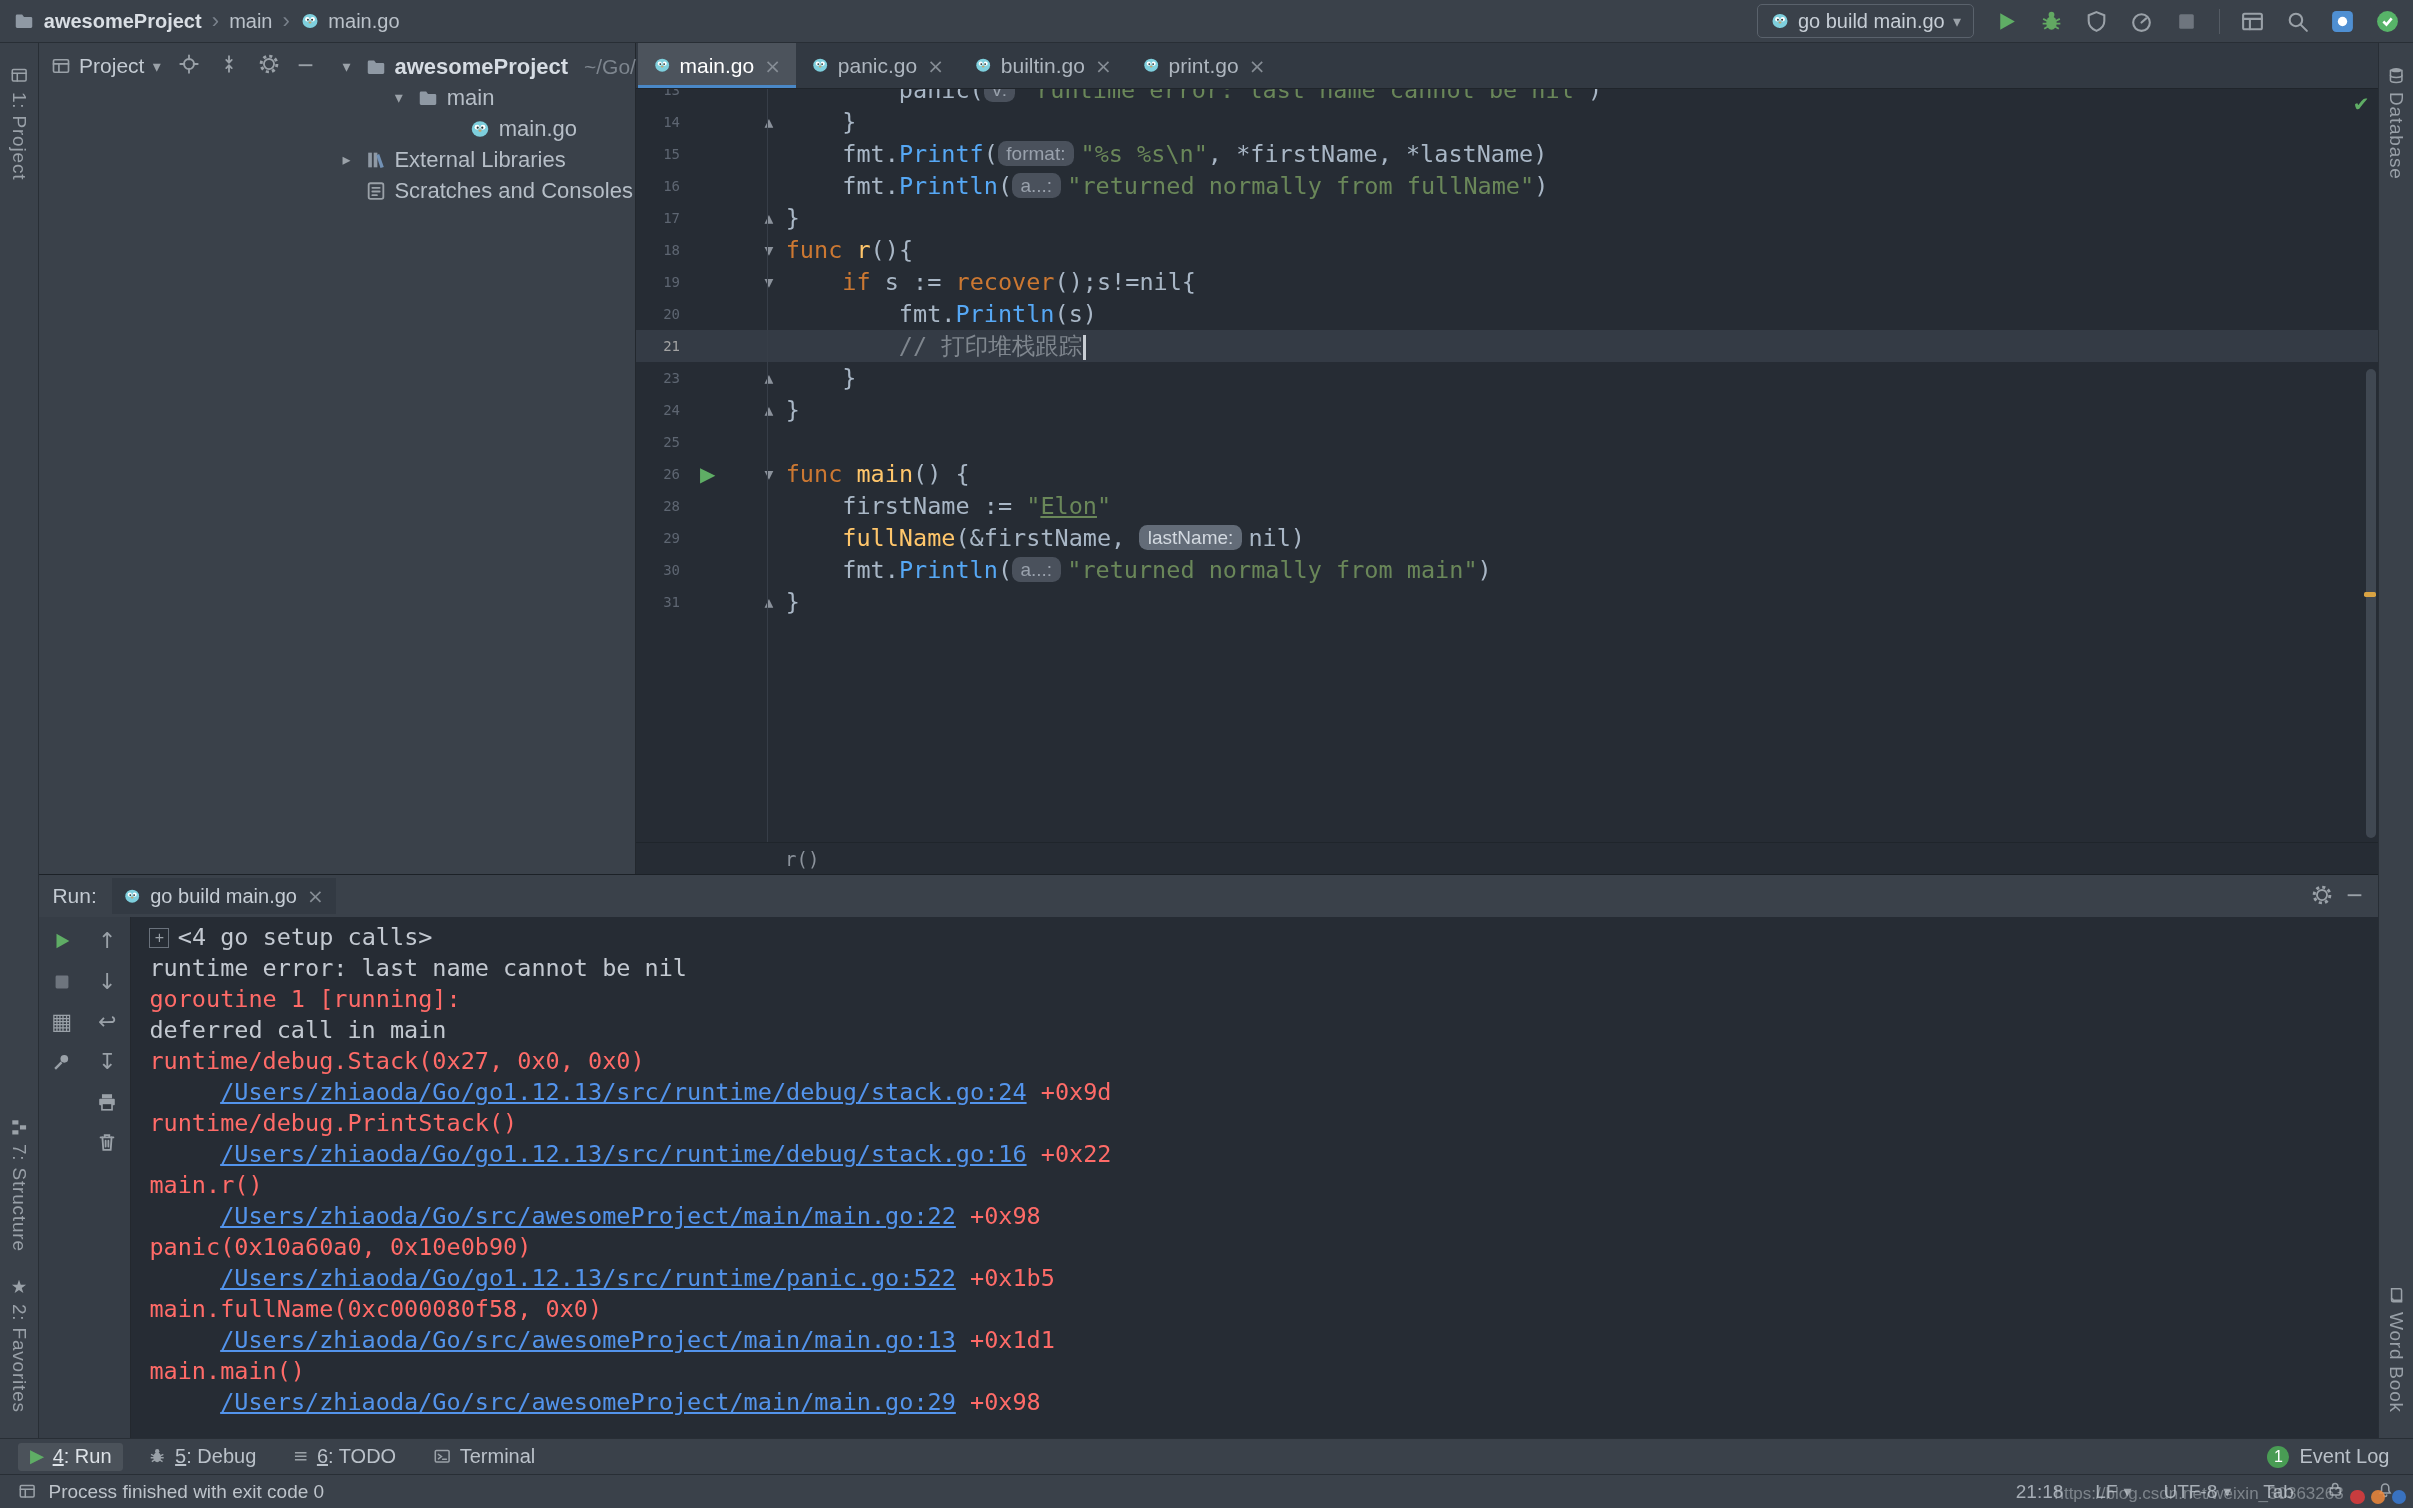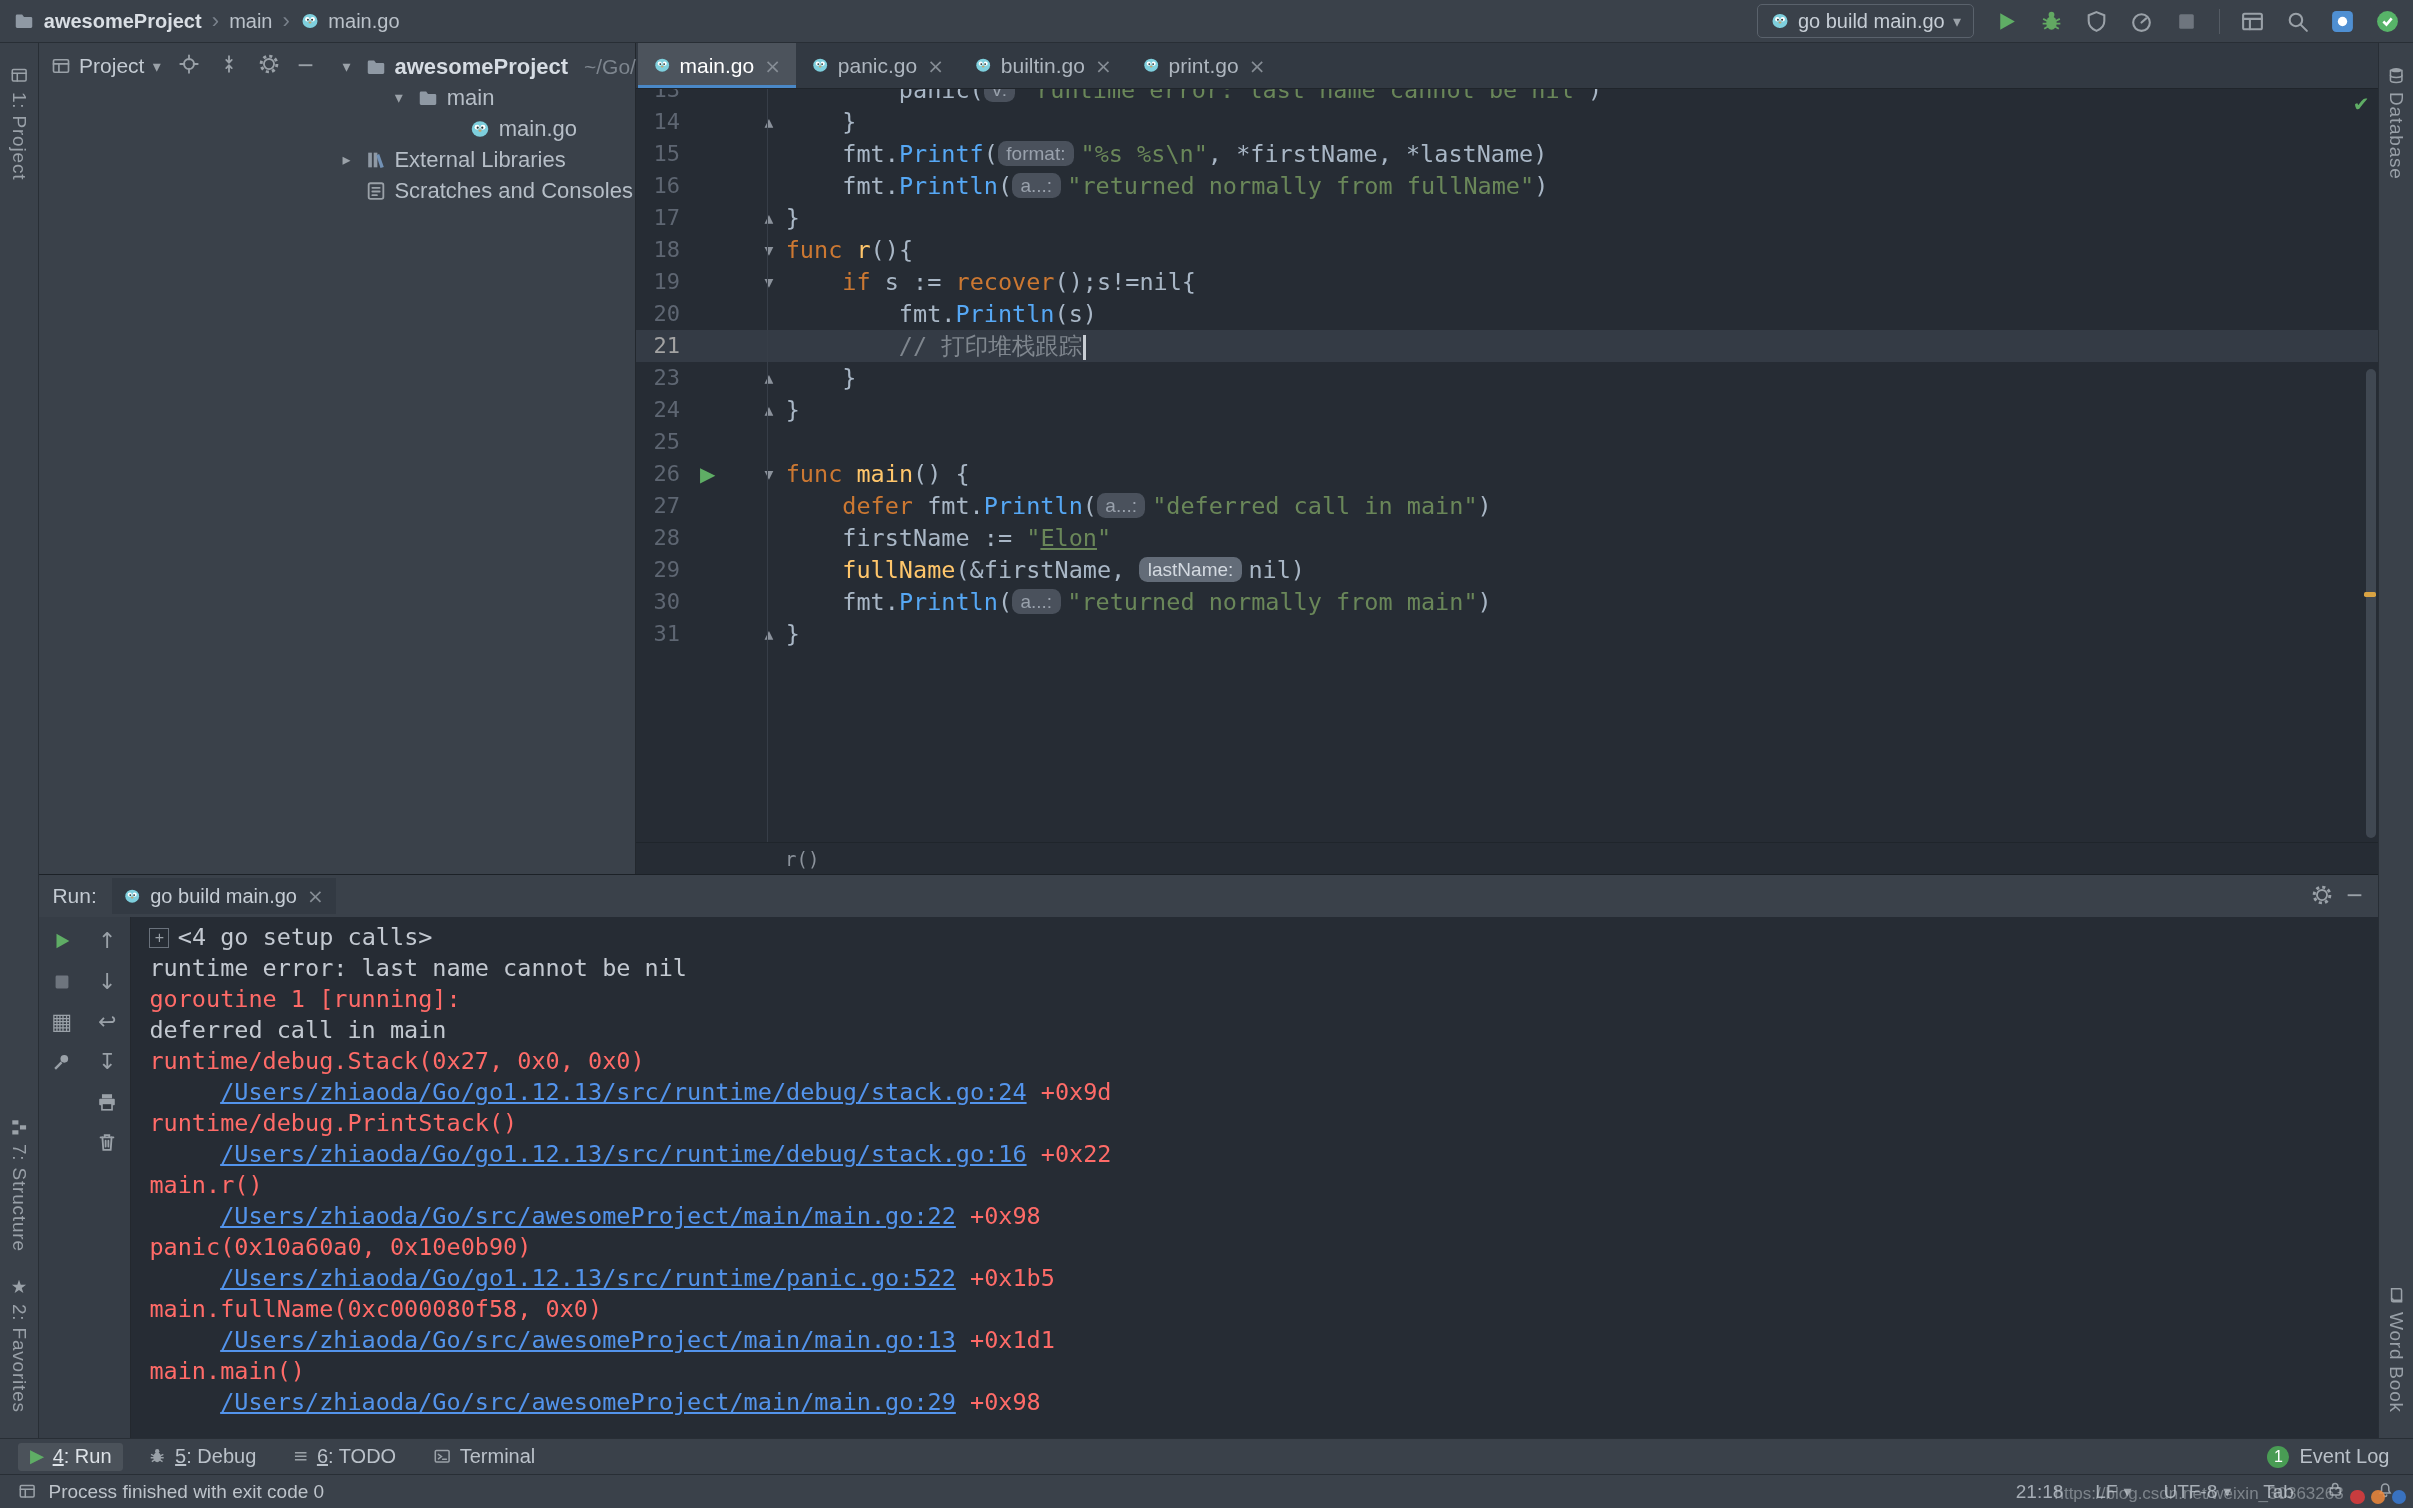--- a/index.html
+++ b/index.html
@@ -48,21 +48,21 @@
   .editor-wrap{flex:1;display:flex;flex-direction:column;min-width:0;background:var(--editor_bg,#262c34)}
   .tabs{height:46px;flex:none;background:#323942;border-bottom:0.8px solid #20252b;display:flex;align-items:stretch;padding-left:1.7px}
   .etab{display:flex;align-items:center;gap:8.4px;padding:0 15px;font-size:21px;color:#aeb6bf;position:relative}
   .etab.on{background:#4c535c;color:#fff}
   .etab.on::after{content:"";position:absolute;left:0;right:0;bottom:0;height:3.4px;background:var(--accent,#4a88c7)}
   .tab-x{color:#868d95;font-size:20px;margin-left:1.7px;font-family:"DejaVu Sans",sans-serif}
   .editor{flex:1;position:relative;overflow:hidden;min-height:0}
   .code{margin-top:-15px;font-family:"DejaVu Sans Mono",monospace;font-size:23.5px}
   .crow{display:flex;height:32px;line-height:32px}
   .crow.cur{background:var(--current_line,#343b45)}
-  .ln{width:44px;flex:none;text-align:right;color:#5e6672;font-size:22px}
+  .ln{width:44px;flex:none;text-align:right;color:#5e6672;font-size:14px}
   .crow.cur .ln{color:#a3a3a3}
   .gut{width:99px;flex:none;position:relative}
   .fold{position:absolute;left:74px;top:0;width:30px;text-align:center;color:#8b929b;font-size:17.6px;font-family:"DejaVu Sans",sans-serif}
   .runmark{position:absolute;left:20px;top:0;color:var(--run_green,#5fad65);font-size:20px;font-family:"DejaVu Sans",sans-serif}
   .ctext{white-space:pre;padding-left:6.7px}
   .caret{display:inline-block;width:2.5px;height:25px;background:#c8cdd3;vertical-align:middle;margin-left:0.8px}
   .hint{display:inline-block;background:var(--hint_bg,#4a515c);color:#99a1ac;border-radius:8.4px;font-size:19px;line-height:25px;height:25px;padding:0 8.4px;margin-right:6.7px;vertical-align:1.7px;font-family:"Liberation Sans",sans-serif}
   .hint.hl{background:#636c78;color:#d3d9e0}
   .tk-p{color:var(--plain,#a9b7c6)}
   .tk-k{color:var(--keyword,#cc7832)}
@@ -482,25 +482,20 @@
                 </div>
                 <div class="crow">
                   <span class="ln">26</span>
                   <span class="gut">
                     <span class="runmark">▶</span>
                     <span class="fold">▾</span>
                   </span>
                   <span class="ctext"><span class="tk-k">func </span><span class="tk-fn">main</span><span class="tk-p">() {</span></span>
                 </div>
                 <div class="crow">
-                  <span class="ln">27</span>
-                  <span class="gut"></span>
-                  <span class="ctext"><span class="tk-p">    </span><span class="tk-k">defer </span><span class="tk-p">fmt.</span><span class="tk-call">Println</span><span class="tk-p">(</span><span class="hint">a...:</span><span class="tk-str">"deferred call in main"</span><span class="tk-p">)</span></span>
-                </div>
-                <div class="crow">
                   <span class="ln">28</span>
                   <span class="gut"></span>
                   <span class="ctext"><span class="tk-p">    firstName := </span><span class="tk-str">"</span><span class="tk-stru">Elon</span><span class="tk-str">"</span></span>
                 </div>
                 <div class="crow">
                   <span class="ln">29</span>
                   <span class="gut"></span>
                   <span class="ctext"><span class="tk-p">    </span><span class="tk-fn">fullName</span><span class="tk-p">(&amp;firstName, </span><span class="hint hl">lastName:</span><span class="tk-p">nil)</span></span>
                 </div>
                 <div class="crow">

